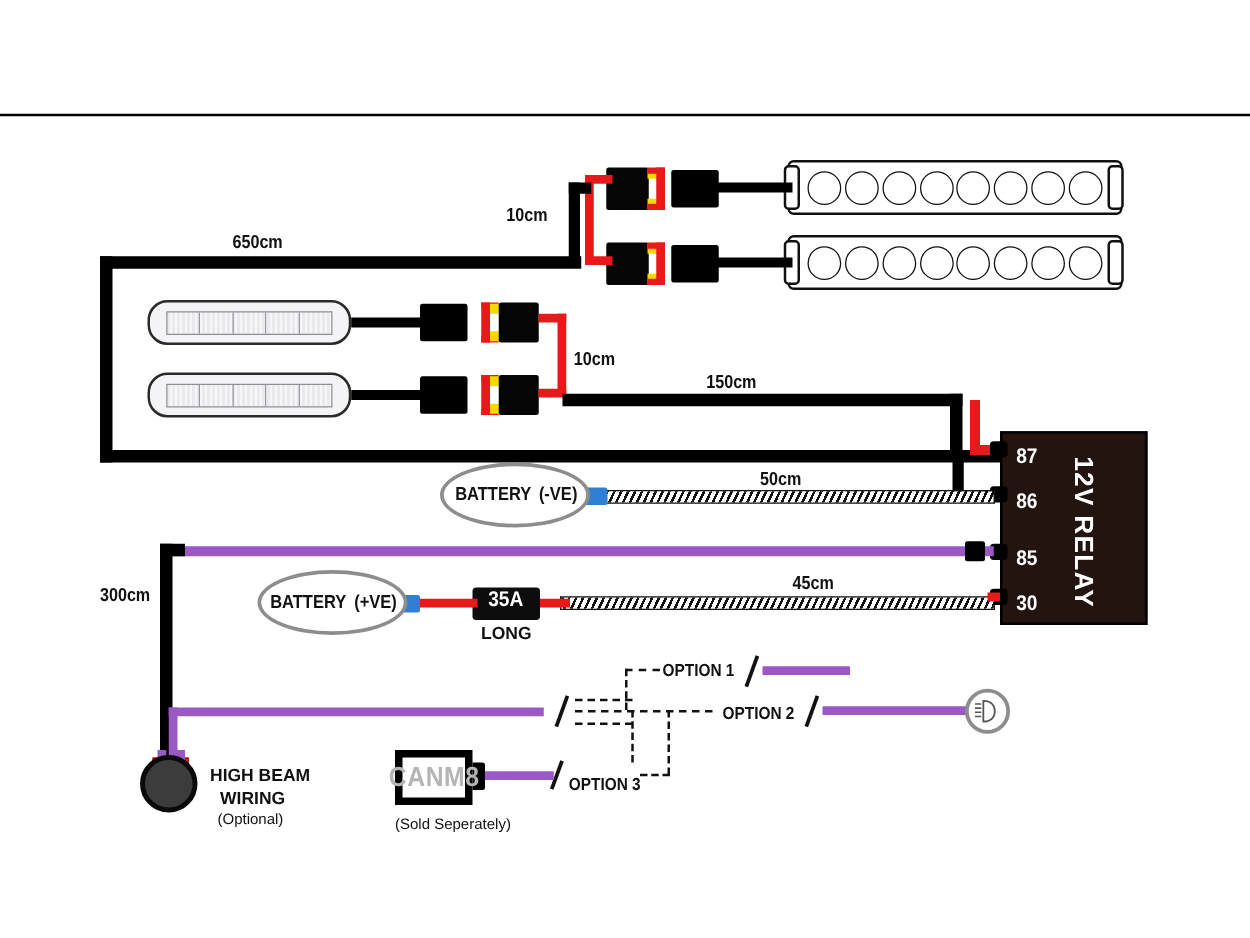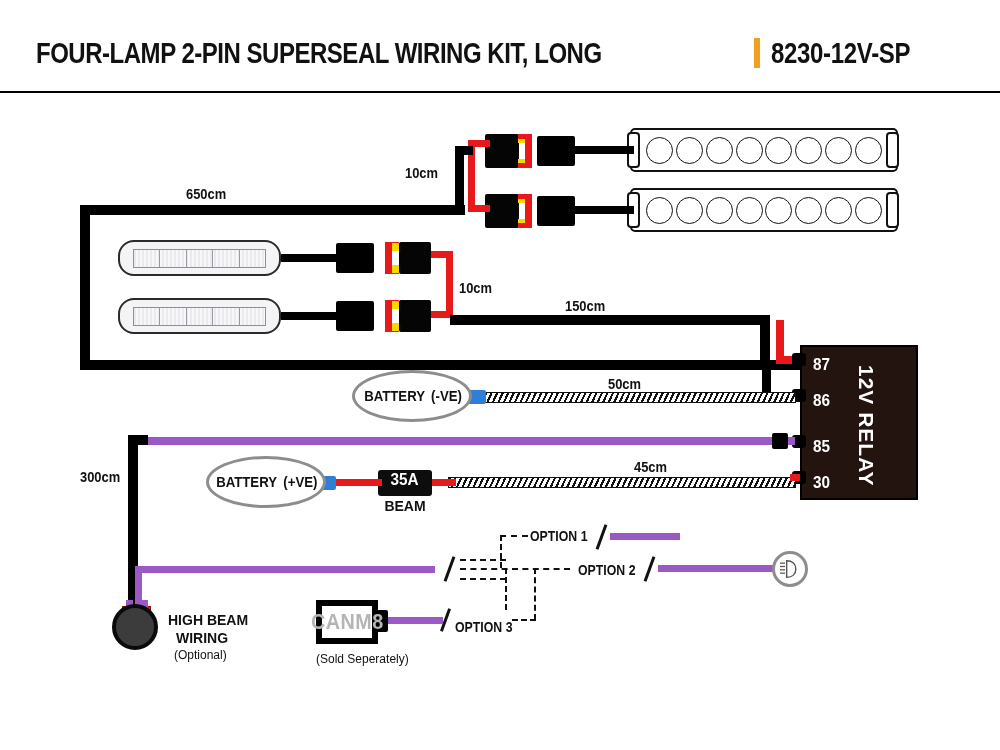--- a/index.html
+++ b/index.html
@@ -345,27 +345,20 @@
     color: #111;
     text-align: center;
     white-space: nowrap;
   }
 </style>
 </head>
 <body>
 
 <div id="page">
 
-  <div id="header">
-    <div id="title-wrap">
-      <div class="title-text">FOUR-LAMP 2-PIN SUPERSEAL WIRING KIT, LONG</div>
-      <div id="title-bar"></div>
-      <div id="sku-text">8230-12V-SP</div>
-    </div>
-  </div>
   <div id="header-rule"></div>
 
   <div class="bar-round" style="left:630px; top:128px; width:268px; height:44px;">
     <div class="lenses">
       <div class="lens"></div>
       <div class="lens"></div>
       <div class="lens"></div>
       <div class="lens"></div>
       <div class="lens"></div>
       <div class="lens"></div>
@@ -519,21 +512,21 @@
   <div class="wire" style="left:128px; top:435px; width:20px; height:10px;"></div>
   <div class="wire" style="left:128px; top:435px; width:10px; height:175px;"></div>
   <div class="label dim-label" style="left:80px; top:468px;">300cm</div>
 
   <div class="label dim-label" style="left:634px; top:458px;">45cm</div>
   <div class="hatch" style="left:448px; top:477px; width:348px; height:11px;"></div>
   <div class="wire wire-red" style="left:432px; top:479px; width:24px; height:7px;"></div>
   <div id="fuse-body" style="left:378px; top:470px; width:54px; height:26px;">
     <span>35A</span>
   </div>
-  <div class="cap-label" style="left:378px; top:498px; width:54px;">BEAM</div>
+  <div class="cap-label" style="left:378px; top:498px; width:54px;">LONG</div>
   <div class="wire wire-red" style="left:332px; top:479px; width:50px; height:7px;"></div>
   <div class="blue-term" style="left:316px; top:476px; width:20px; height:14px;"></div>
   <div class="ring-term" style="left:298px; top:474px;"></div>
   <div class="oval" style="left:206px; top:456px; width:120px; height:52px;">
     <span>BATTERY</span>
     <span>(+VE)</span>
   </div>
 
   <div class="dash-h" style="left:500px; top:535px; width:28px;"></div>
   <div class="dash-v" style="left:500px; top:535px; height:33px;"></div>

